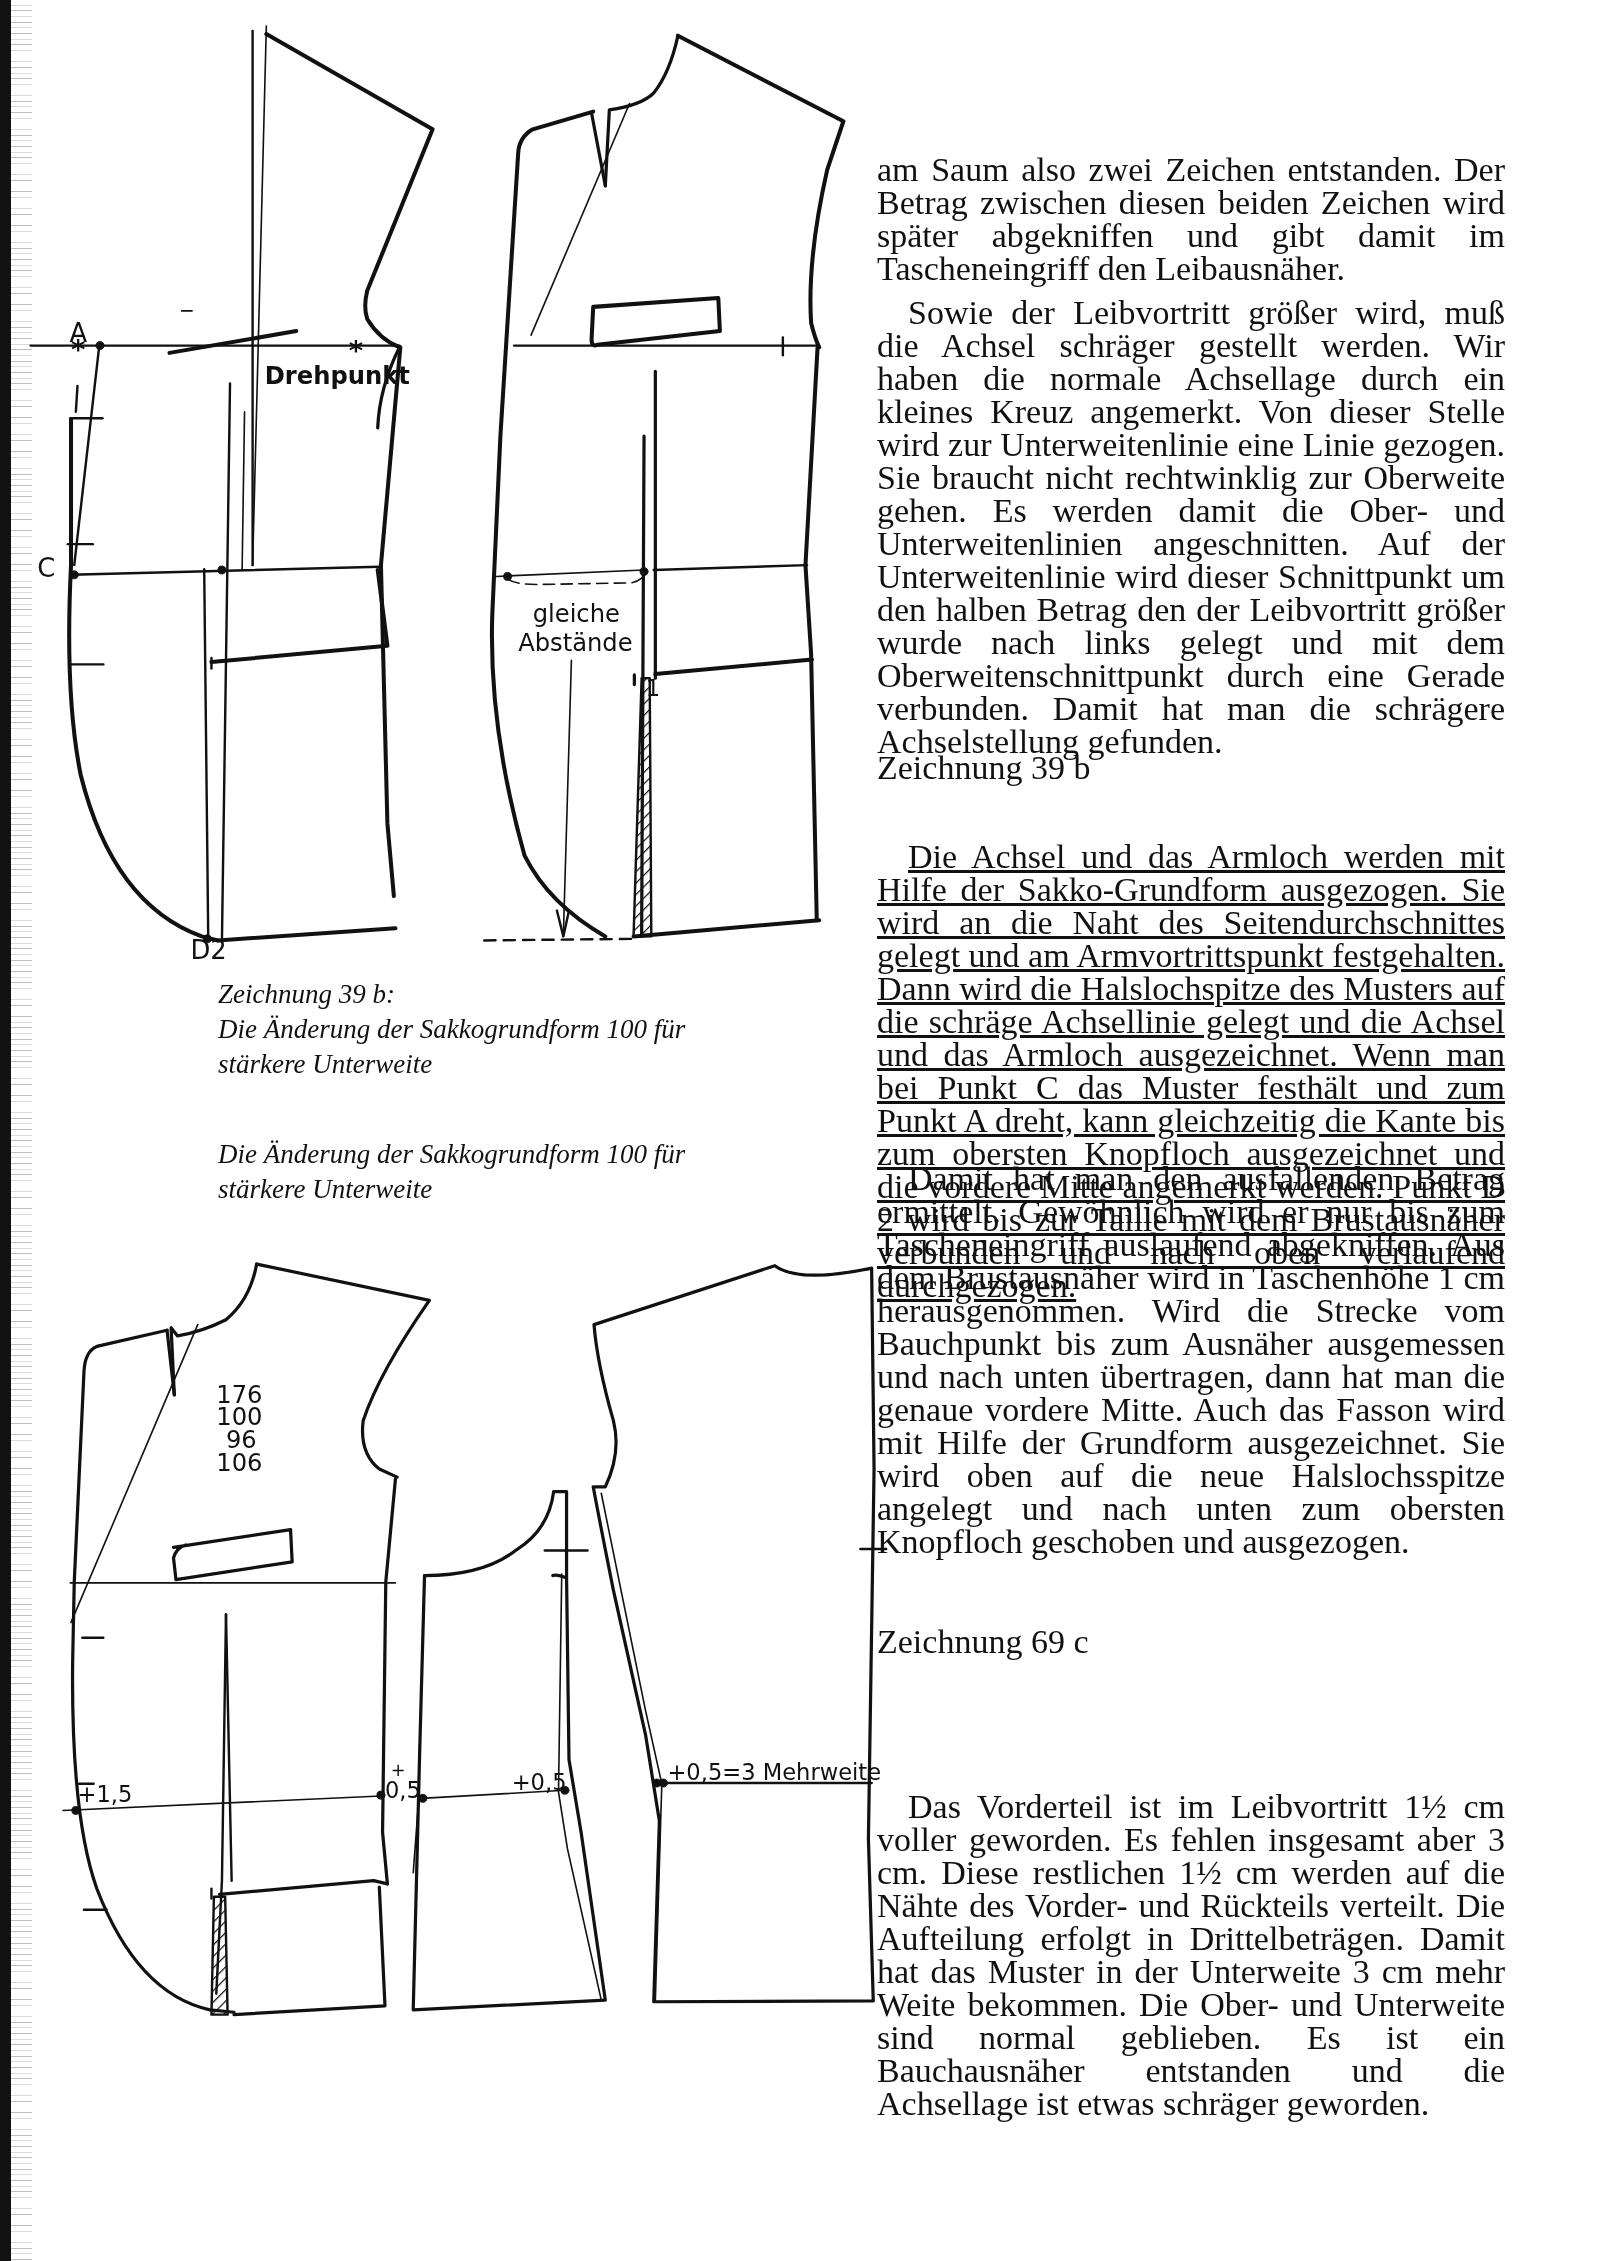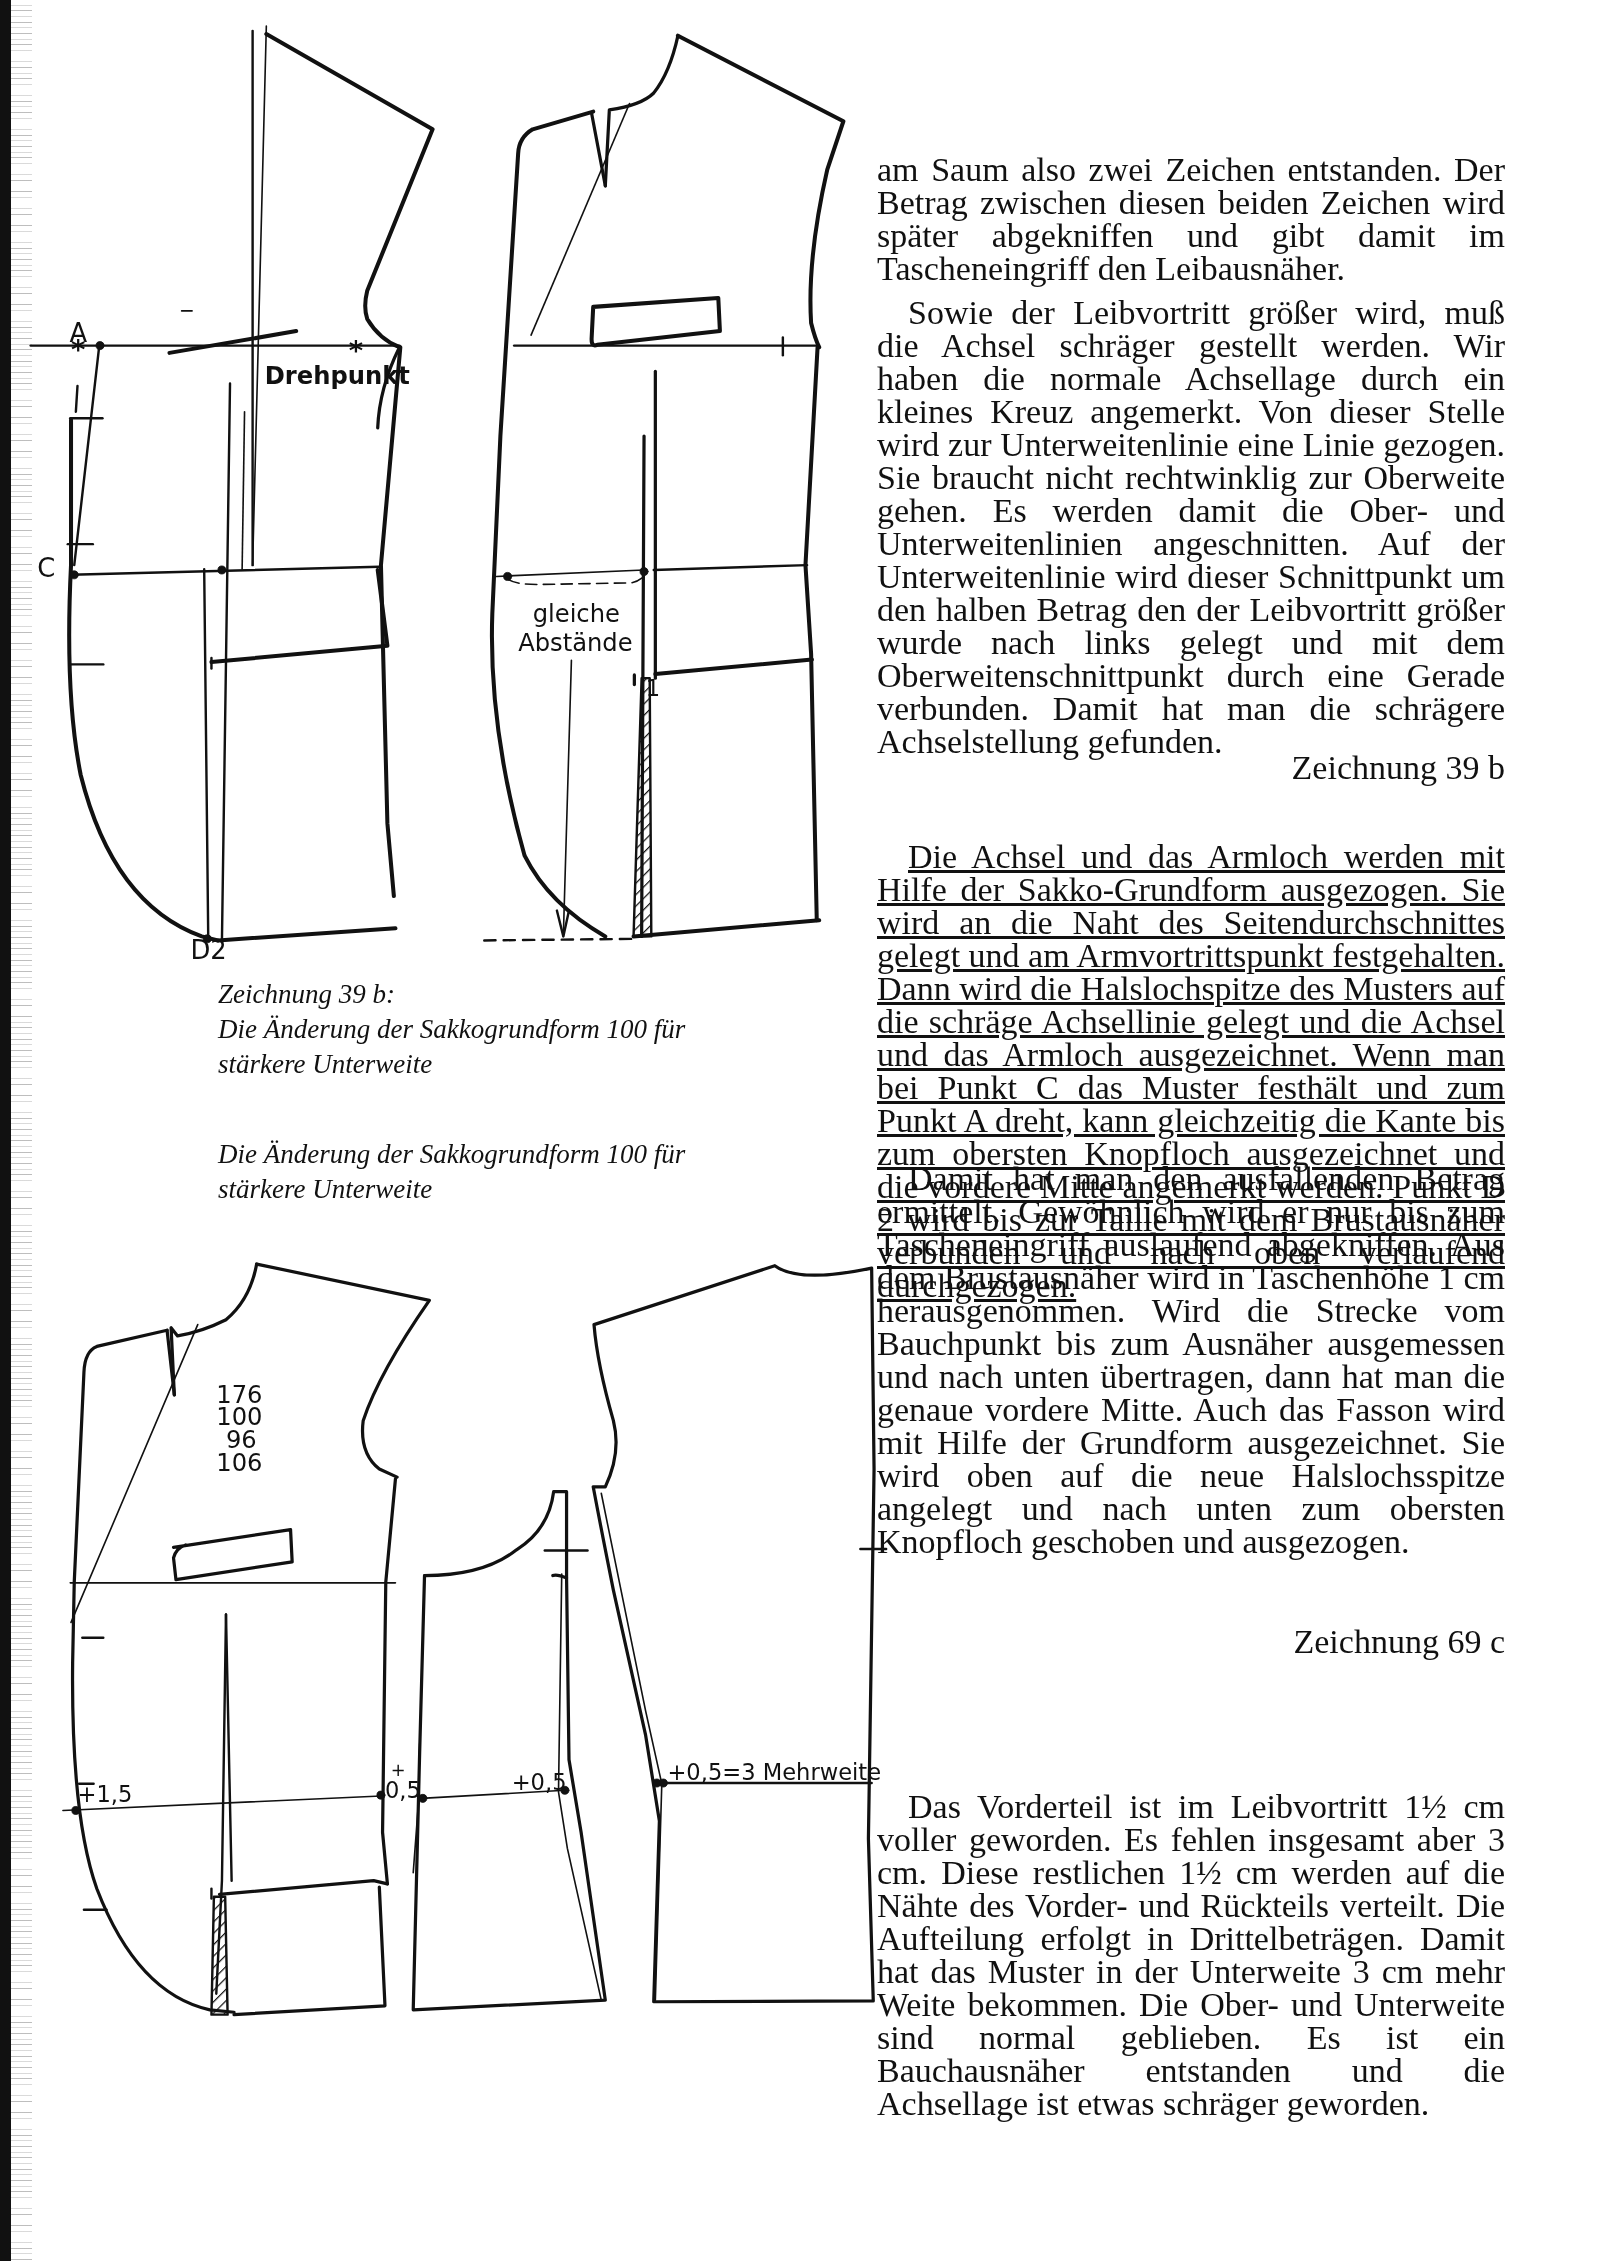--- a/index.html
+++ b/index.html
@@ -9,21 +9,21 @@
     background: repeating-linear-gradient(180deg, #fff 0 4.8px, #bbb 4.8px 5.7px, #fff 5.7px 10.5px, #888 10.5px 11.3px); opacity: .55; }
   svg.drawing { position: absolute; left: 0; top: 0; }
   .label-sans { font-family: "DejaVu Sans", "Liberation Sans", sans-serif; fill: #111; }
   .caption { position: absolute; text-align: left; font-style: italic; font-size: 27px; line-height: 35px; width: 630px; }
   #cap-b { left: 218px; top: 977px; }
   #cap-c { left: 218px; top: 1137px; }
   .cap-title { display: block; }
   .col { position: absolute; left: 877px; width: 628px; font-size: 34px; line-height: 33px; text-align: justify; }
   .col p { margin: 0; text-indent: 0; }
   .col p.indent { text-indent: 31px; }
-  .col .sec-head { text-align: right; margin: 0; text-indent: 0; }
+  .col .sec-head { text-align: left; margin: 0; text-indent: 0; }
   #p1 { top: 153px; }
   #p2 { top: 296px; }
   #h39b { top: 751px; width: 628px; }
   #p3 { top: 840px; text-decoration: underline; }
   #p4 { top: 1162px; }
   #h39c { top: 1625px; }
   #p5 { top: 1790px; }
 </style>
 </head>
 <body>

